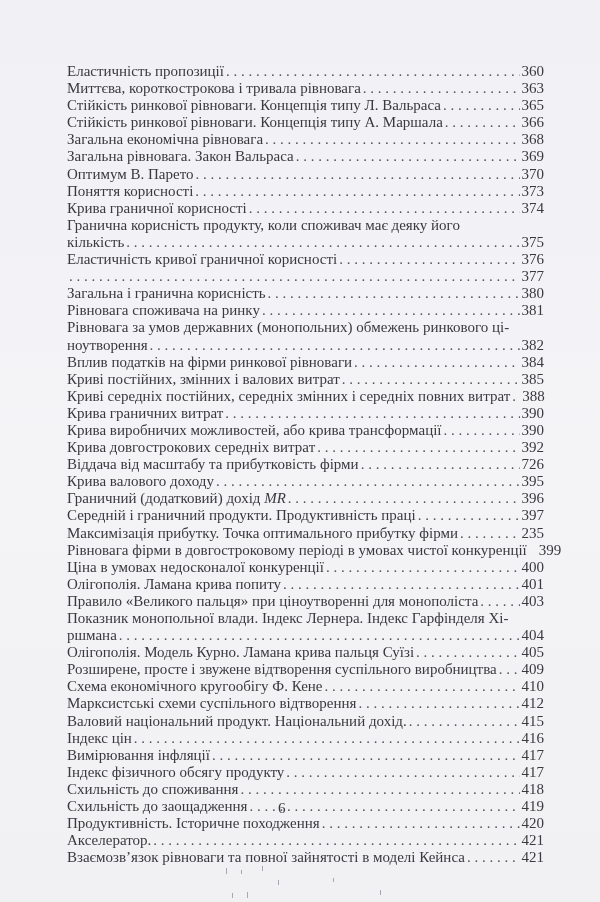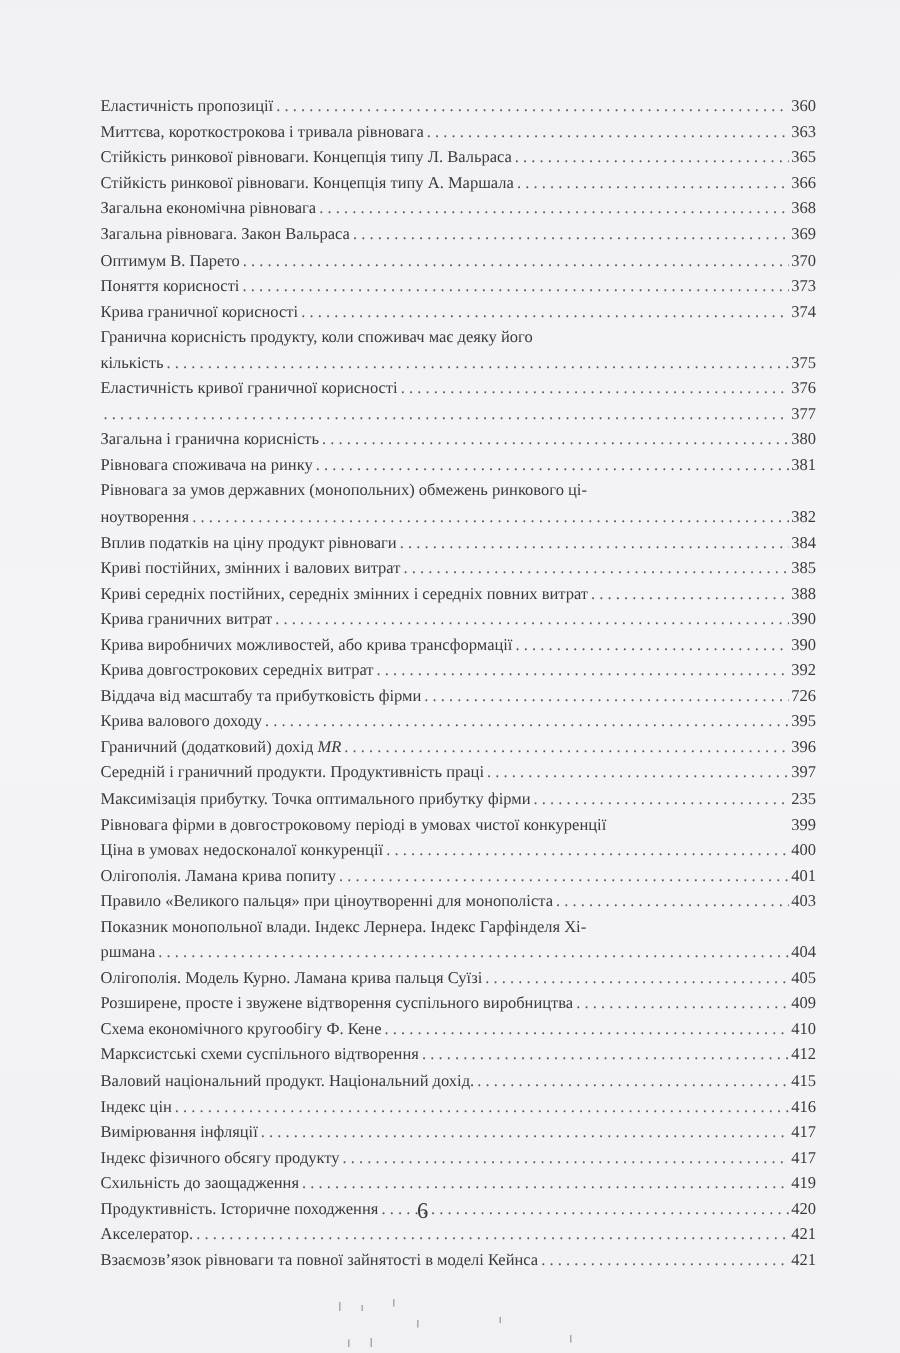--- a/index.html
+++ b/index.html
@@ -24,21 +24,21 @@
     .toc {
       position: absolute;
       left: 67px;
       top: 63px;
       width: 477px;
       margin: 0;
       padding: 0;
       list-style: none;
     }
     .toc-entry {
-      font-size: 11px;
+      font-size: 15px;
       line-height: 17.1px;
       position: relative;
     }
     .toc-line {
       display: flex;
       align-items: baseline;
       white-space: nowrap;
     }
     .toc-title {
       flex: 0 0 auto;
@@ -188,21 +188,21 @@
       <li class="toc-entry">
         <span class="toc-first">Рівновага за умов державних (монопольних) обмежень ринкового ці-</span>
         <div class="toc-line">
           <span class="toc-title"><span>ноутворення</span></span>
           <span class="toc-leader"></span>
           <span class="toc-page">382</span>
         </div>
       </li>
       <li class="toc-entry">
         <div class="toc-line">
-          <span class="toc-title"><span>Вплив податків на ціну продукт рівноваги</span></span>
+          <span class="toc-title"><span>Вплив податків на фірми ринкової рівноваги</span></span>
           <span class="toc-leader"></span>
           <span class="toc-page">384</span>
         </div>
       </li>
       <li class="toc-entry">
         <div class="toc-line">
           <span class="toc-title"><span>Криві постійних, змінних і валових витрат</span></span>
           <span class="toc-leader"></span>
           <span class="toc-page">385</span>
         </div>
@@ -353,20 +353,27 @@
           <span class="toc-title"><span>Вимірювання інфляції</span></span>
           <span class="toc-leader"></span>
           <span class="toc-page">417</span>
         </div>
       </li>
       <li class="toc-entry">
         <div class="toc-line">
           <span class="toc-title"><span>Індекс фізичного обсягу продукту</span></span>
           <span class="toc-leader"></span>
           <span class="toc-page">417</span>
+        </div>
+      </li>
+      <li class="toc-entry">
+        <div class="toc-line">
+          <span class="toc-title"><span>Схильність до споживання</span></span>
+          <span class="toc-leader"></span>
+          <span class="toc-page">418</span>
         </div>
       </li>
       <li class="toc-entry">
         <div class="toc-line">
           <span class="toc-title"><span>Схильність до заощадження</span></span>
           <span class="toc-leader"></span>
           <span class="toc-page">419</span>
         </div>
       </li>
       <li class="toc-entry">

